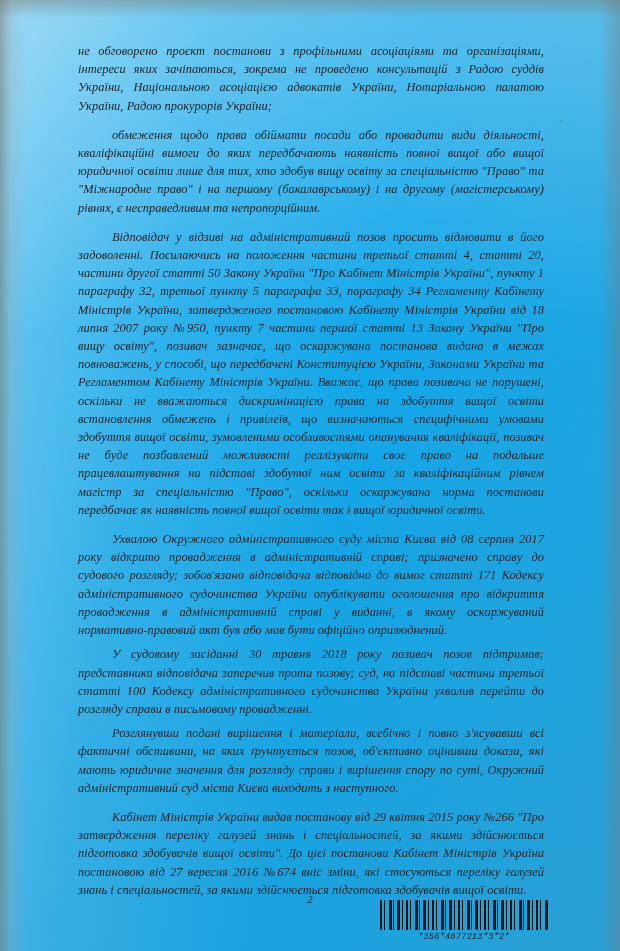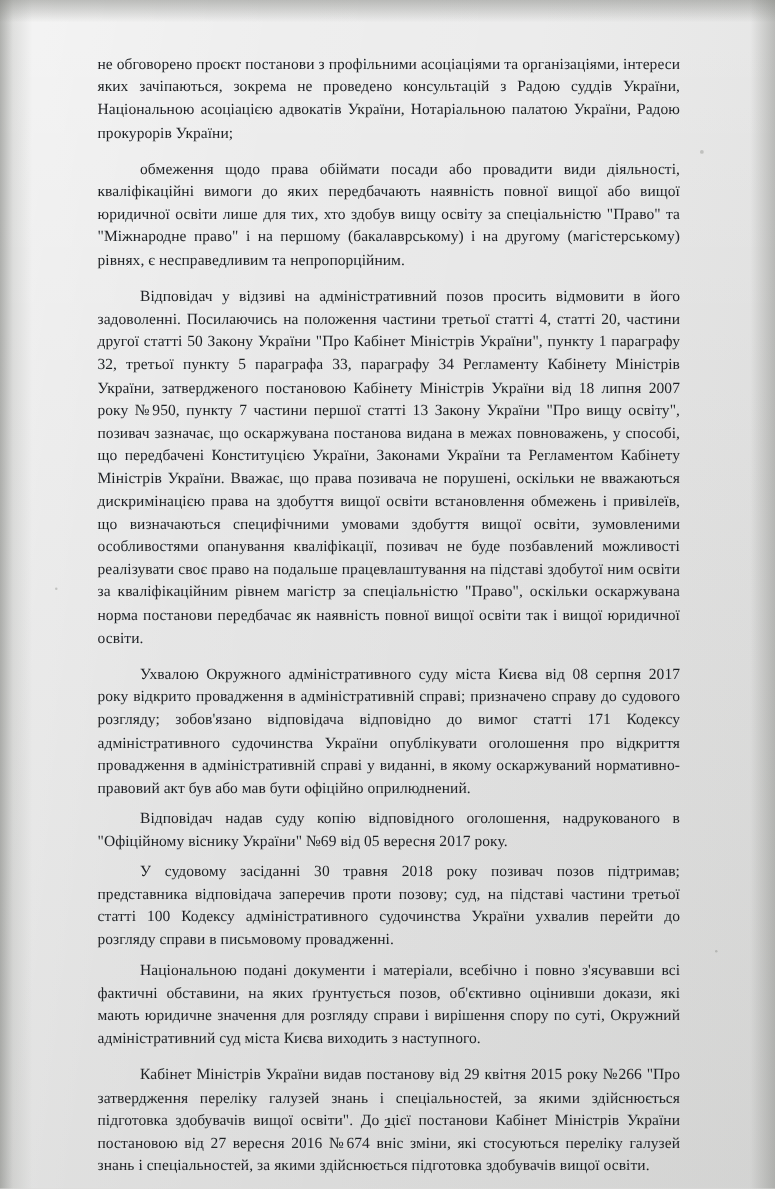--- a/index.html
+++ b/index.html
@@ -9,22 +9,23 @@
   body {
     width: 620px;
     height: 951px;
     background: #cfd0cb;
     font-family: "Liberation Serif", serif;
   }
   .page {
     position: relative;
     width: 620px;
     height: 951px;
-    background: #e5e5e5;
+    background: #0ea5e9;
     overflow: hidden;
+    font-style: italic;
   }
   
   .paper-tint {
     position: absolute;
     inset: 0;
     background:
       linear-gradient(100deg, rgba(255,255,255,0.42) 0%, rgba(255,255,255,0.12) 28%, rgba(255,255,255,0.0) 55%, rgba(150,152,146,0.12) 100%),
       linear-gradient(180deg, rgba(255,255,255,0.30) 0%, rgba(255,255,255,0.02) 35%, rgba(130,132,127,0.10) 100%);
     pointer-events: none;
   }
@@ -127,22 +128,25 @@
 
   <div class="speck" style="top:120px;left:560px;width:3px;height:3px;"></div>
   <div class="speck" style="top:470px;left:44px;width:2px;height:2px;"></div>
   <div class="speck" style="top:760px;left:572px;width:2px;height:2px;"></div>
 
   <div class="content">
     <p class="para">не обговорено проєкт постанови з профільними асоціаціями та організаціями, інтереси яких зачіпаються, зокрема не проведено консультацій з Радою суддів України, Національною асоціацією адвокатів України, Нотаріальною палатою України, Радою прокурорів України;</p>
     <p class="para indent gap">обмеження щодо права обіймати посади або провадити види діяльності, кваліфікаційні вимоги до яких передбачають наявність повної вищої або вищої юридичної освіти лише для тих, хто здобув вищу освіту за спеціальністю "Право" та "Міжнародне право" і на першому (бакалаврському) і на другому (магістерському) рівнях, є несправедливим та непропорційним.</p>
     <p class="para indent gap">Відповідач у відзиві на адміністративний позов просить відмовити в його задоволенні. Посилаючись на положення частини третьої статті 4, статті 20, частини другої статті 50 Закону України "Про Кабінет Міністрів України", пункту 1 параграфу 32, третьої пункту 5 параграфа 33, параграфу 34 Регламенту Кабінету Міністрів України, затвердженого постановою Кабінету Міністрів України від 18 липня 2007 року №950, пункту 7 частини першої статті 13 Закону України "Про вищу освіту", позивач зазначає, що оскаржувана постанова видана в межах повноважень, у способі, що передбачені Конституцією України, Законами України та Регламентом Кабінету Міністрів України. Вважає, що права позивача не порушені, оскільки не вважаються дискримінацією права на здобуття вищої освіти встановлення обмежень і привілеїв, що визначаються специфічними умовами здобуття вищої освіти, зумовленими особливостями опанування кваліфікації, позивач не буде позбавлений можливості реалізувати своє право на подальше працевлаштування на підставі здобутої ним освіти за кваліфікаційним рівнем магістр за спеціальністю "Право", оскільки оскаржувана норма постанови передбачає як наявність повної вищої освіти так і вищої юридичної освіти.</p>
     <p class="para indent gap">Ухвалою Окружного адміністративного суду міста Києва від 08 серпня 2017 року відкрито провадження в адміністративній справі; призначено справу до судового розгляду; зобов'язано відповідача відповідно до вимог статті 171 Кодексу адміністративного судочинства України опублікувати оголошення про відкриття провадження в адміністративній справі у виданні, в якому оскаржуваний нормативно-правовий акт був або мав бути офіційно оприлюднений.</p>
-    <p class="para indent gap-sm">Відповідач надав суду копію відповідного оголошення, надрукованого в "Офіційному віснику України" №69 від 05 вересня 2017 року.</p>
     <p class="para indent gap-sm">У судовому засіданні 30 травня 2018 року позивач позов підтримав; представника відповідача заперечив проти позову; суд, на підставі частини третьої статті 100 Кодексу адміністративного судочинства України ухвалив перейти до розгляду справи в письмовому провадженні.</p>
-    <p class="para indent gap-sm">Національною подані документи і матеріали, всебічно і повно з'ясувавши всі фактичні обставини, на яких ґрунтується позов, об'єктивно оцінивши докази, які мають юридичне значення для розгляду справи і вирішення спору по суті, Окружний адміністративний суд міста Києва виходить з наступного.</p>
+    <p class="para indent gap-sm">Розглянувши подані вирішення і матеріали, всебічно і повно з'ясувавши всі фактичні обставини, на яких ґрунтується позов, об'єктивно оцінивши докази, які мають юридичне значення для розгляду справи і вирішення спору по суті, Окружний адміністративний суд міста Києва виходить з наступного.</p>
     <p class="para indent gap">Кабінет Міністрів України видав постанову від 29 квітня 2015 року №266 "Про затвердження переліку галузей знань і спеціальностей, за якими здійснюється підготовка здобувачів вищої освіти". До цієї постанови Кабінет Міністрів України постановою від 27 вересня 2016 №674 вніс зміни, які стосуються переліку галузей знань і спеціальностей, за якими здійснюється підготовка здобувачів вищої освіти.</p>
 
   </div>
 
   <div class="page-number">2</div>
 
+  <div class="barcode-box">
+    <div class="barcode"></div>
+    <div class="barcode-label">*356*4677213*3*2*</div>
+  </div>
 </div>
 
 </body></html>

